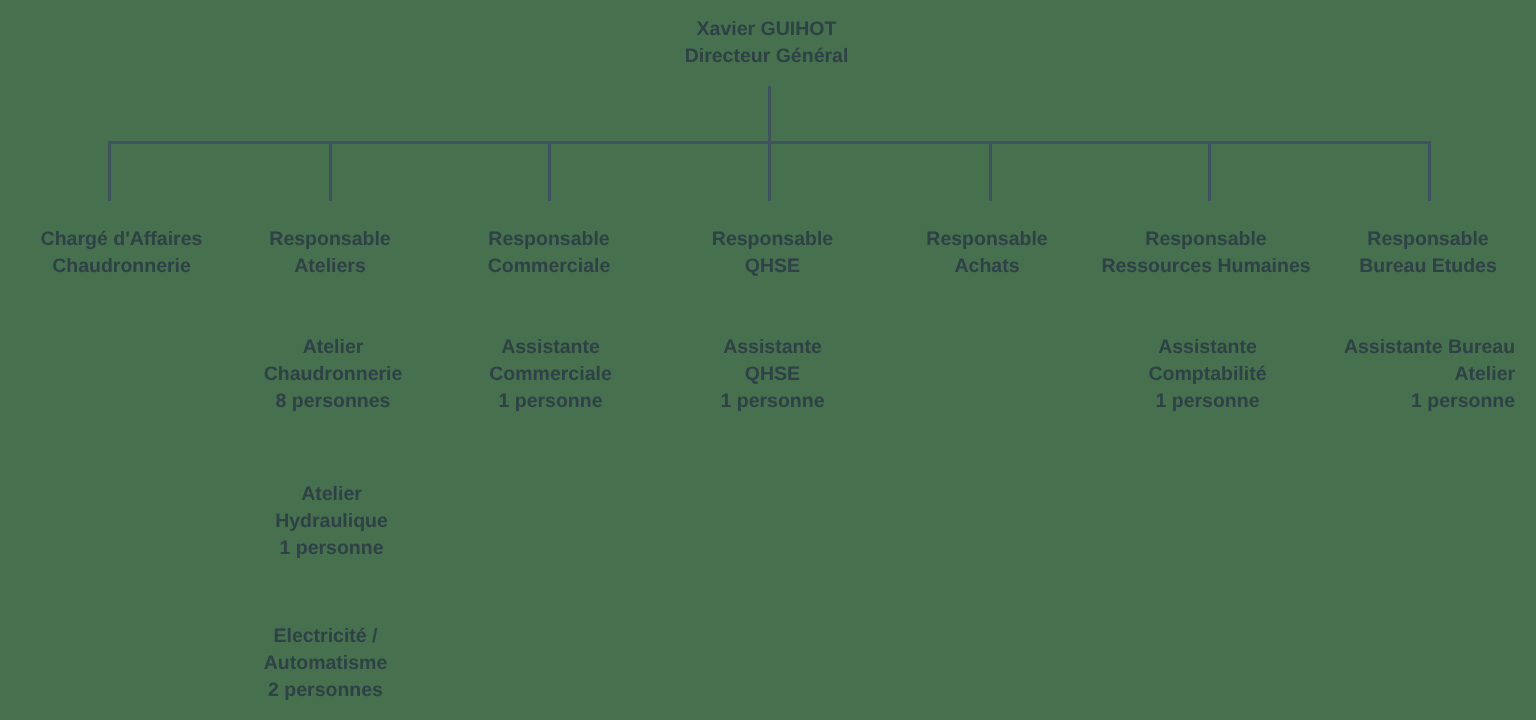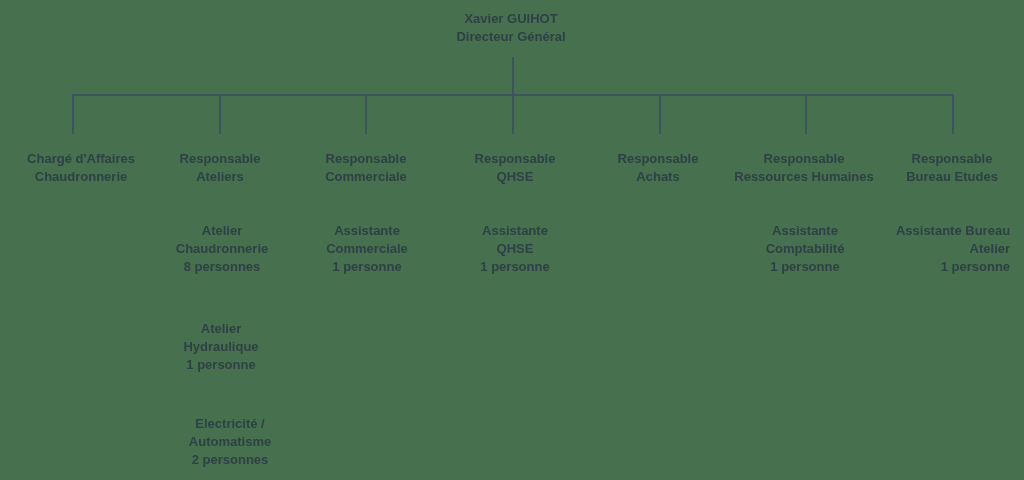--- a/index.html
+++ b/index.html
@@ -31,21 +31,21 @@
   #n-l1-3{left:515px; top:150px;}
   #n-l1-4{left:658px; top:150px;}
   #n-l1-5{left:804px; top:150px;}
   #n-l1-6{left:952px; top:150px;}
   #n-l2-0{left:222px; top:222px;}
   #n-l2-1{left:367px; top:222px;}
   #n-l2-2{left:515px; top:222px;}
   #n-l2-3{left:805px; top:222px;}
   #n-l2-4{left:953px; top:222px;text-align:right;}
   #n-l2-5{left:221px; top:320px;}
-  #n-l2-6{left:230px; top:415px;}
+  #n-l2-6{left:217px; top:415px;}
 </style>
 </head>
 <body>
 
 <div class="chart">
 
   <svg class="lines" viewBox="0 0 1024 480">
     <g stroke="#3f5260" stroke-width="2" fill="none" shape-rendering="crispEdges">
       <path d="M513 57 L513 134"></path>
       <path d="M72 95 L954 95"></path>

